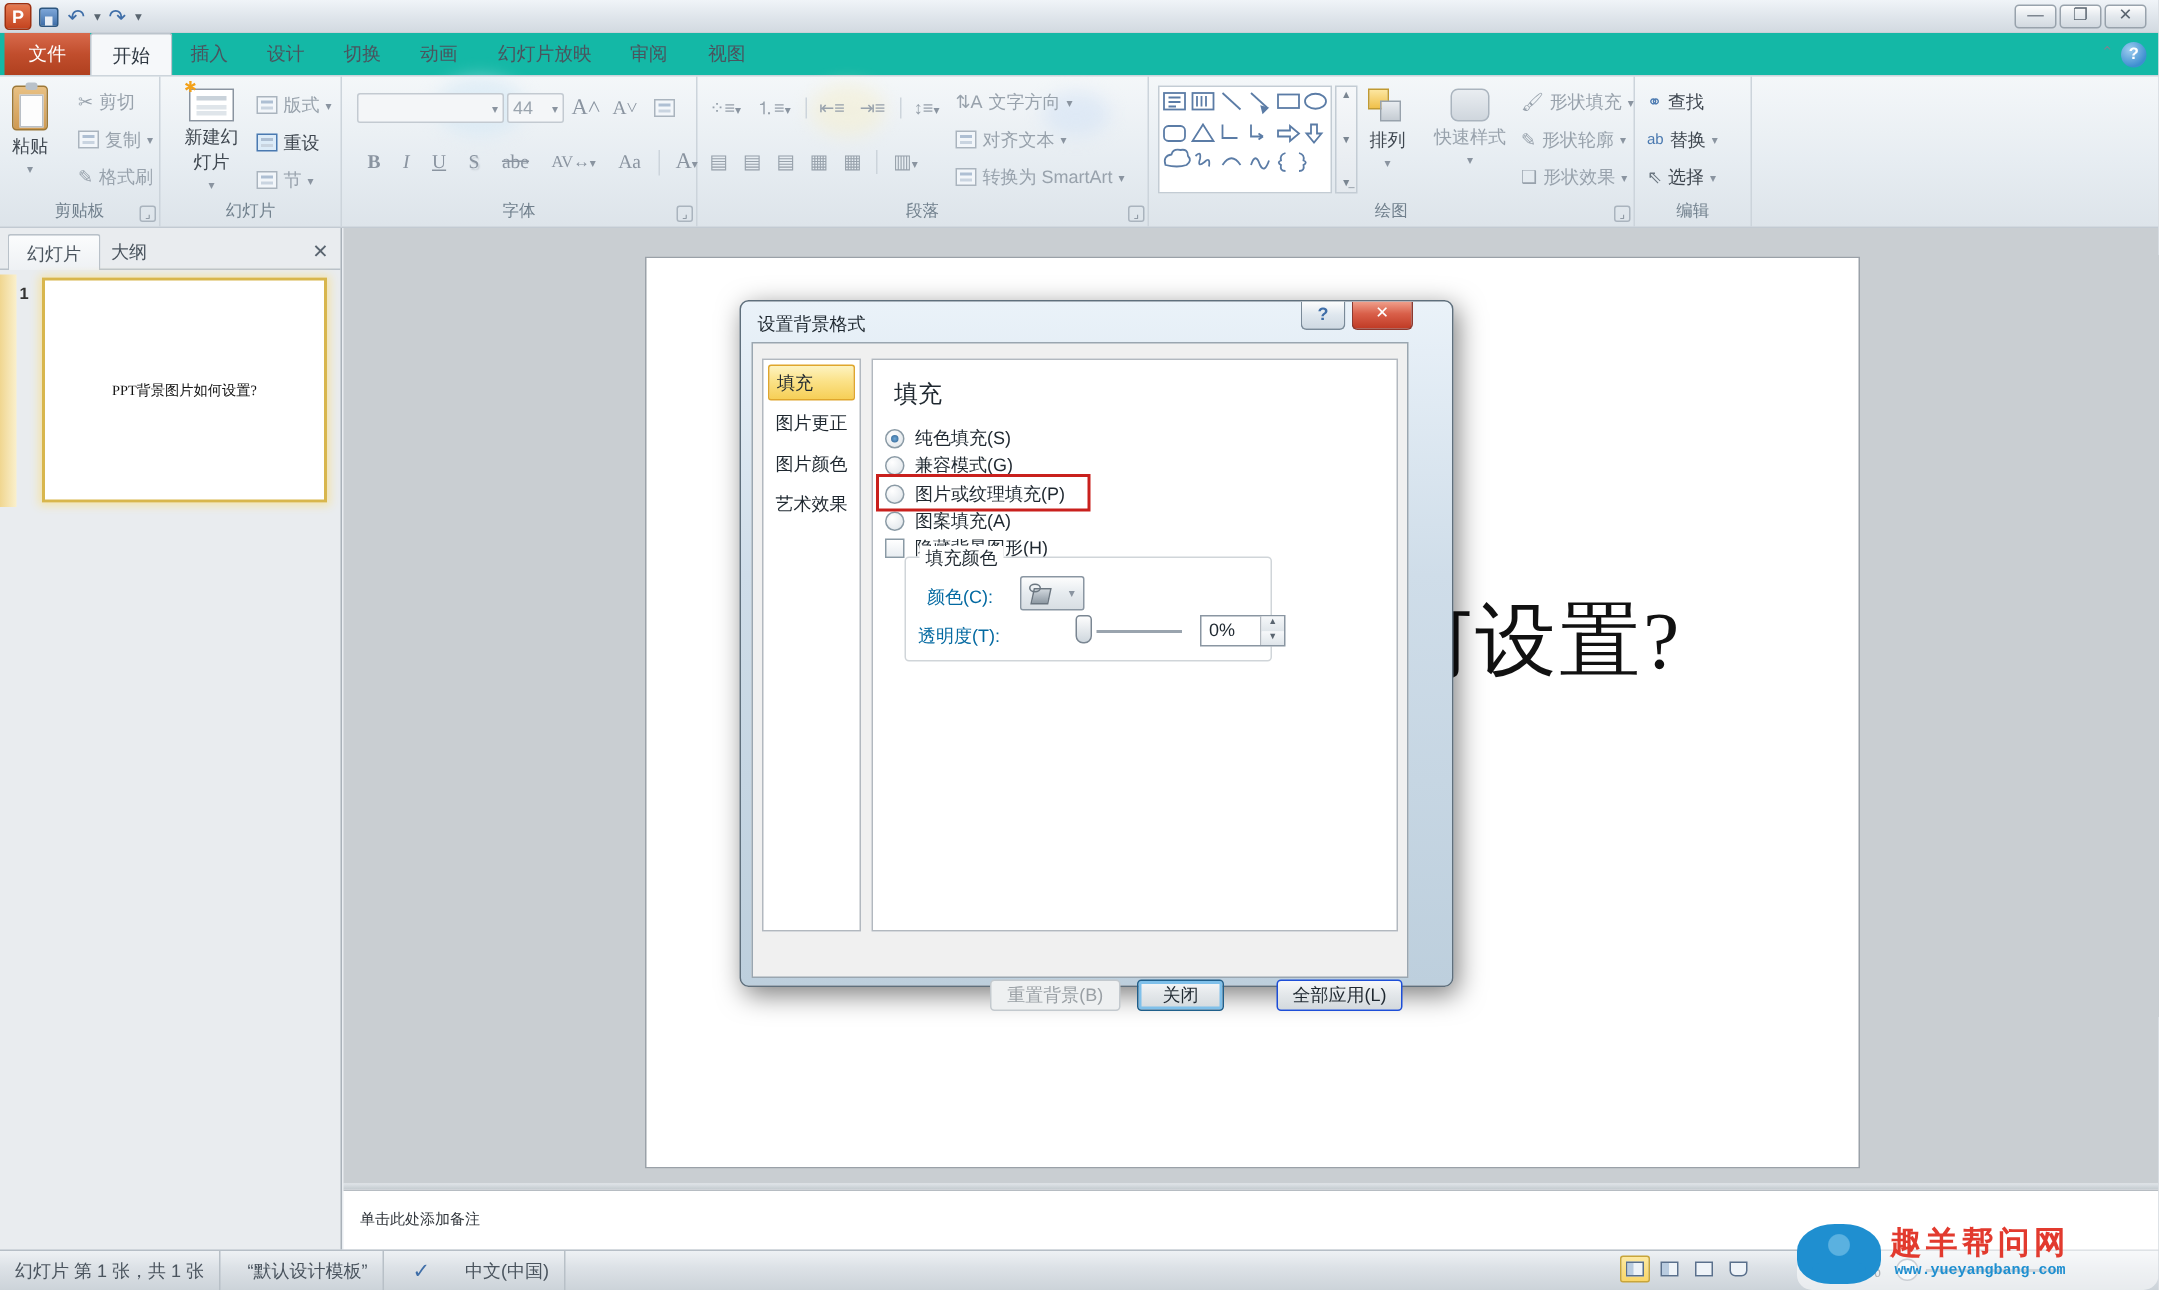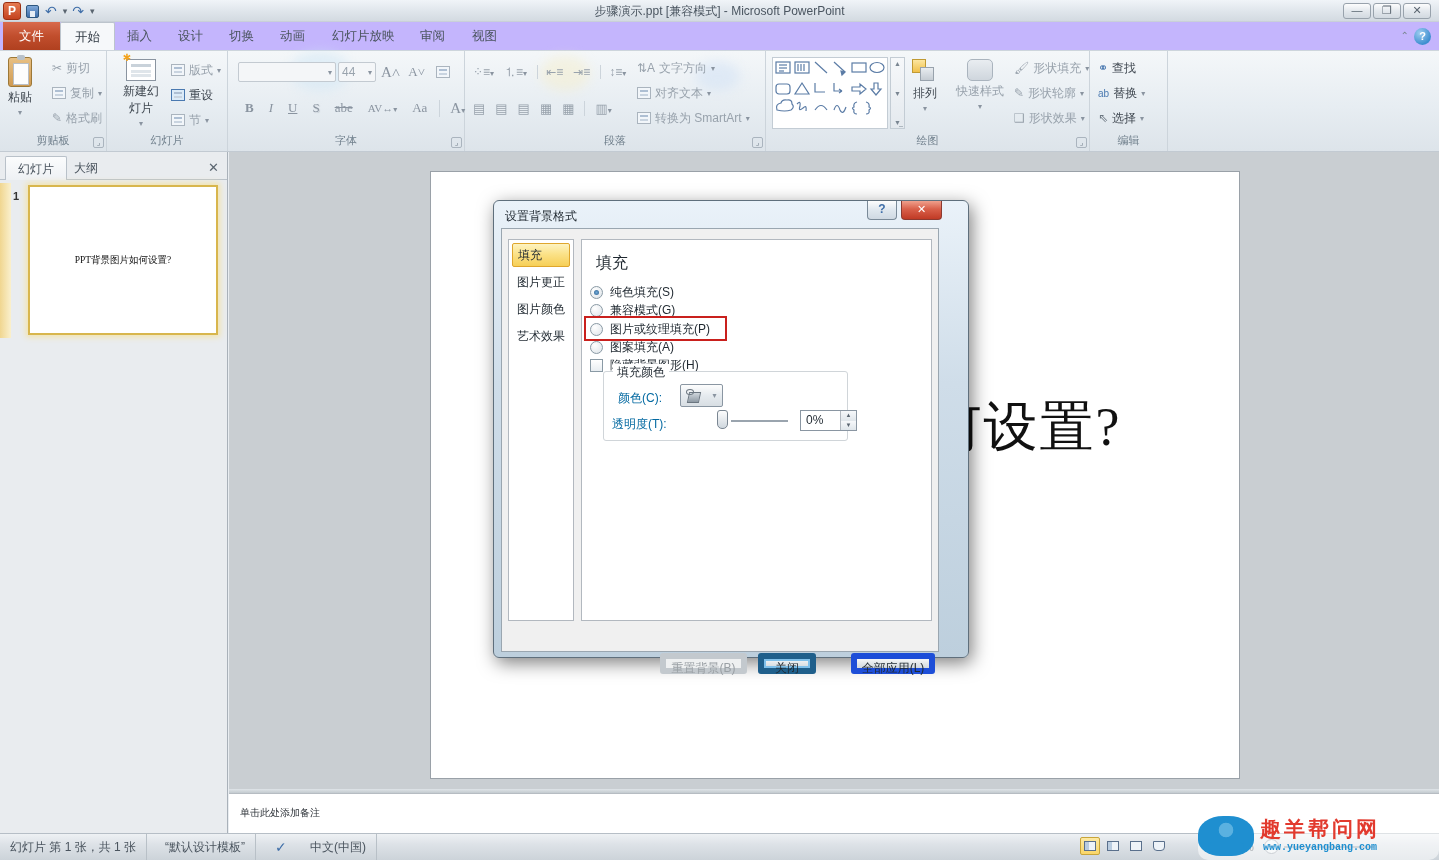--- a/index.html
+++ b/index.html
@@ -19,21 +19,21 @@
   .save-ic::after { content:''; position:absolute; left:3px; top:5px; width:5px; height:6px; background:#e8eef5; }
   .undo-ic,.redo-ic { color:#3f6ea8; font-size:14px; line-height:14px; }
   .qat-dd { color:#5a6570; font-size:9px; letter-spacing:-1px; }
   .win-title { left:0; top:3px; width:1439px; text-align:center; color:#4a5560; font-size:12px; }
   .win-btns { right:8px; top:3px; display:flex; gap:2px; }
   .win-btn { width:28px; height:16px; border:1px solid #98a2ac; border-radius:3px;
     background:linear-gradient(#fdfdfd,#e3e8ed 50%,#d2d9e0); text-align:center; line-height:13px;
     color:#5a6570; font-size:11px; }
 
   
-  .tabrow { left:0; top:22px; width:1439px; height:28px; background:#c4b5fd;padding-left:20px; }
+  .tabrow { left:0; top:22px; width:1439px; height:28px; background:#14b8a6;padding-left:20px; }
   .tab { position:absolute; top:0; height:28px; padding:0 14px; line-height:28px; color:#4a545e; font-size:12.5px; }
   .tab.file { background:linear-gradient(#d86a4c,#c14e2d 50%,#b0401f); color:#fff; border-radius:0;
     padding:0 16px; }
   .tab.active { background:#f6f8fa; border:1px solid #bcc4cc; border-bottom:none; border-radius:2px 2px 0 0; color:#2f3842; }
   .ribbon-collapse { right:30px; top:30px; color:#7a8692; font-size:10px; }
   .help-btn { right:8px; top:28px; width:17px; height:17px; border-radius:50%;
     background:radial-gradient(circle at 35% 30%,#9ecdf0,#3e8fd0 70%); color:#fff; font-weight:bold;
     text-align:center; line-height:17px; font-size:11px; }
 
   
@@ -135,21 +135,21 @@
     background:linear-gradient(#fdfdfd,#e6ebef 50%,#d8dee3); display:flex; align-items:center; justify-content:space-around; }
   .bucket { width:15px; height:13px; position:relative; }
   .bucket::before { content:''; position:absolute; left:2px; top:3px; width:10px; height:9px; background:linear-gradient(#cfd6dc,#8f9aa4); border:1px solid #6b7680; transform:skewX(-12deg); }
   .bucket::after { content:''; position:absolute; left:0px; top:0px; width:6px; height:4px; border:1px solid #6b7680; border-radius:50%; background:none; }
   .slider-thumb { position:absolute; left:113px; top:7px; width:11px; height:19px; background:linear-gradient(#fdfdfd,#cfd7de); border:1px solid #7a8692; border-radius:3px 3px 5px 5px; }
   .slider-track { position:absolute; left:127px; top:16px; width:57px; height:2px; background:#9aa4ae; }
   .spin { position:absolute; left:196px; top:7px; width:57px; height:21px; border:1px solid #8a96a2; background:#fff; display:flex; }
   .spin-val { flex:1; line-height:19px; padding-left:5px; font-size:12px; color:#1f2830; }
   .spin-btns { width:16px; display:flex; flex-direction:column; border-left:1px solid #b2b8bf; }
   .spin-b { flex:1; background:linear-gradient(#f6f8fa,#dfe5ea); font-size:6px; color:#5a6570; text-align:center; line-height:9px; }
-  .dlg-btn { position:absolute; top:424px; height:21px; border:6px solid #1d4ed8; border-radius:3px;
+  .dlg-btn { position:absolute; top:424px; height:21px; border:1px solid #1d4ed8; border-radius:3px;
     background:linear-gradient(#f6f7f8,#e4e8eb 45%,#d3d9dd); text-align:center; line-height:19px; font-size:12px; color:#1f2830; }
   .dlg-btn.disabled { color:#9aa0a5; background:#eef0f1; border-color:#c3c9ce; }
   .dlg-btn.default { border-color:#1f5f8b; box-shadow:0 0 0 2px #7fc0ea inset; }
 
   
   .wm1 { left:1258px; top:775px; width:180px; height:54px; background:rgba(255,255,255,.92); border-radius:27px;
     box-shadow:0 0 22px 14px rgba(255,255,255,.85); display:flex; align-items:center; gap:8px; padding-left:14px; z-index:20; }
   .wm1-logo { width:34px; height:34px; border-radius:50%; background:radial-gradient(circle at 38% 38%,#fff 28%,#e8822a 30%); border:3px solid #e8822a; }
   .wm1-text { font-size:27px; font-weight:bold; color:#222; letter-spacing:2px; }
   .wm2 { left:1198px; top:812px; width:241px; height:48px; display:flex; align-items:center; gap:6px; z-index:21; background:rgba(255,255,255,.55); border-radius:10px; }
@@ -160,21 +160,20 @@
   .wm2-url { color:#1f8fd0; font-size:10px; font-weight:bold;text-align:center; }
 
   .smudge { border-radius:50%; filter:blur(6px); opacity:.5; z-index:0; }
 </style>
 </head>
 <body>
 
 <div id="app">
 
   <div class="abs titlebar">
-    <div class="abs win-title">步骤演示.ppt [兼容模式] - Microsoft PowerPoint</div>
     <div class="abs app-icon">P</div>
     <div class="abs qat">
       <span class="save-ic"></span>
       <span class="undo-ic">↶</span>
       <span class="qat-dd">▾</span>
       <span class="redo-ic">↷</span>
       <span class="qat-dd">▾</span>
     </div>
     <div class="abs win-btns">
       <div class="win-btn">—</div>

